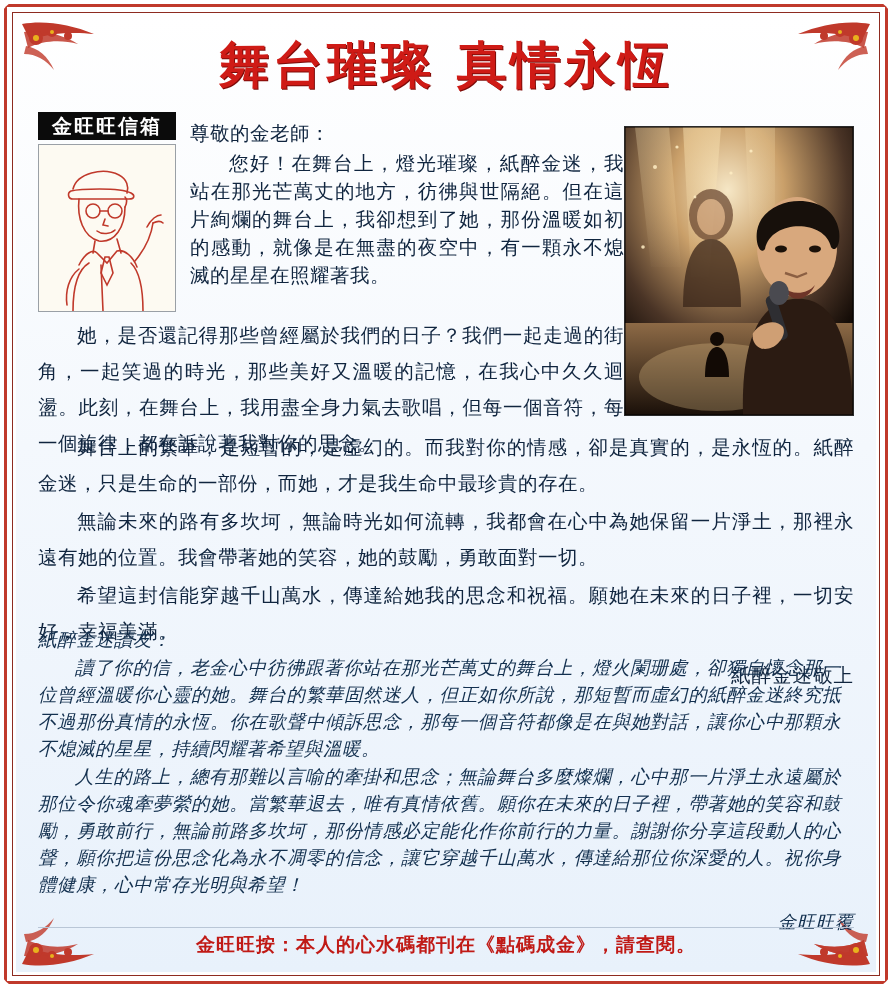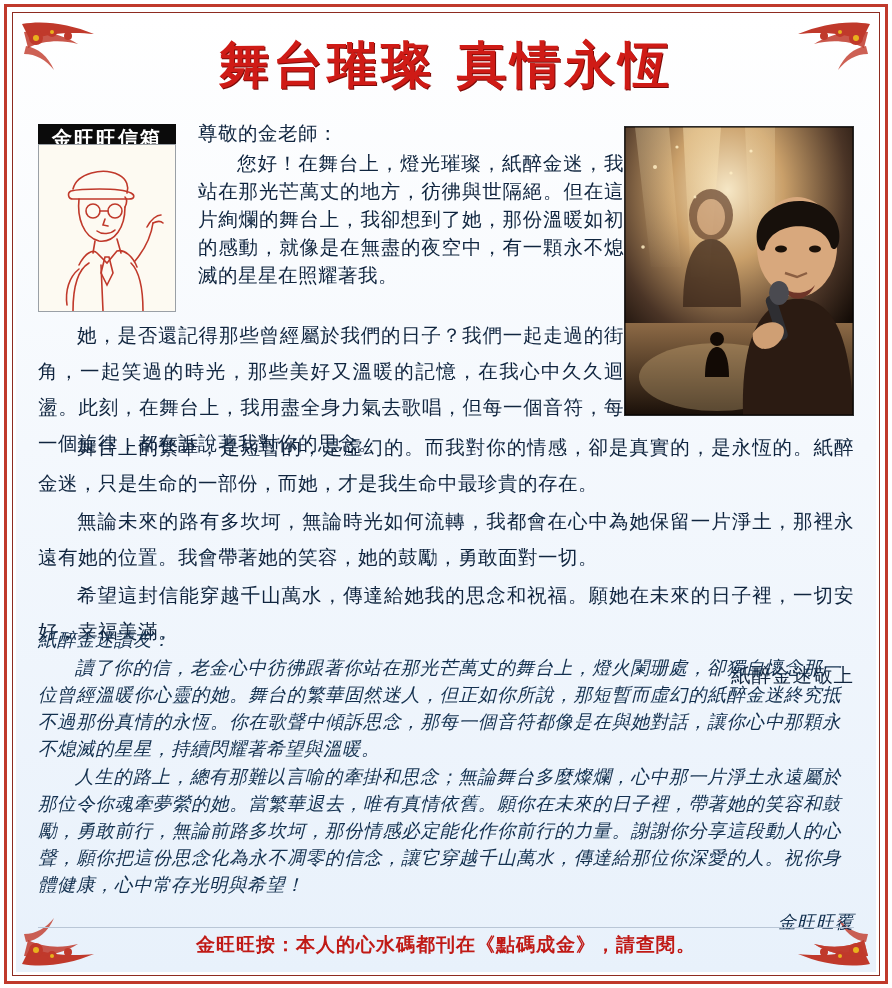--- a/index.html
+++ b/index.html
@@ -10,20 +10,21 @@
   body {
     font-family: "DejaVu Sans", "Liberation Sans", sans-serif;
   }
   .page {
     position: relative;
     width: 892px;
     height: 988px;
     background: #ffffff;
     overflow: hidden;
     box-sizing: border-box;
+    border-radius: 21px;
   }
   
   .frame-outer {
     position: absolute;
     left: 4px;
     top: 4px;
     right: 4px;
     bottom: 4px;
     border: 3px solid #c0392b;
     box-sizing: border-box;
@@ -88,21 +89,20 @@
     background: #0b0b0b;
     color: #ffffff;
     font-family: Liberation Serif, serif;
     font-size: 20px;
     font-weight: bold;
     letter-spacing: 2px;
     display: flex;
     align-items: center;
     justify-content: center;
     box-sizing: border-box;
-    margin-top: 12px;
   }
 
   
   .portrait {
     position: absolute;
     left: 22px;
     top: 128px;
     width: 138px;
     height: 168px;
     background: #fdfaf2;
@@ -127,21 +127,21 @@
   
   .letter {
     position: absolute;
     left: 170px;
     top: 104px;
     right: 22px;
     font-family: "DejaVu Serif", "Liberation Serif", serif;
     color: #10253f;
   }
   .letter p {
-    margin: 0 0 2px 12px;
+    margin: 0 0 2px 4px;
     font-size: 19.5px;
     line-height: 28px;
     text-align: justify;
     text-justify: inter-ideograph;
     letter-spacing: 0.5px;
   }
   .indent { text-indent: 2em; }
 
   
   .fullwidth {

